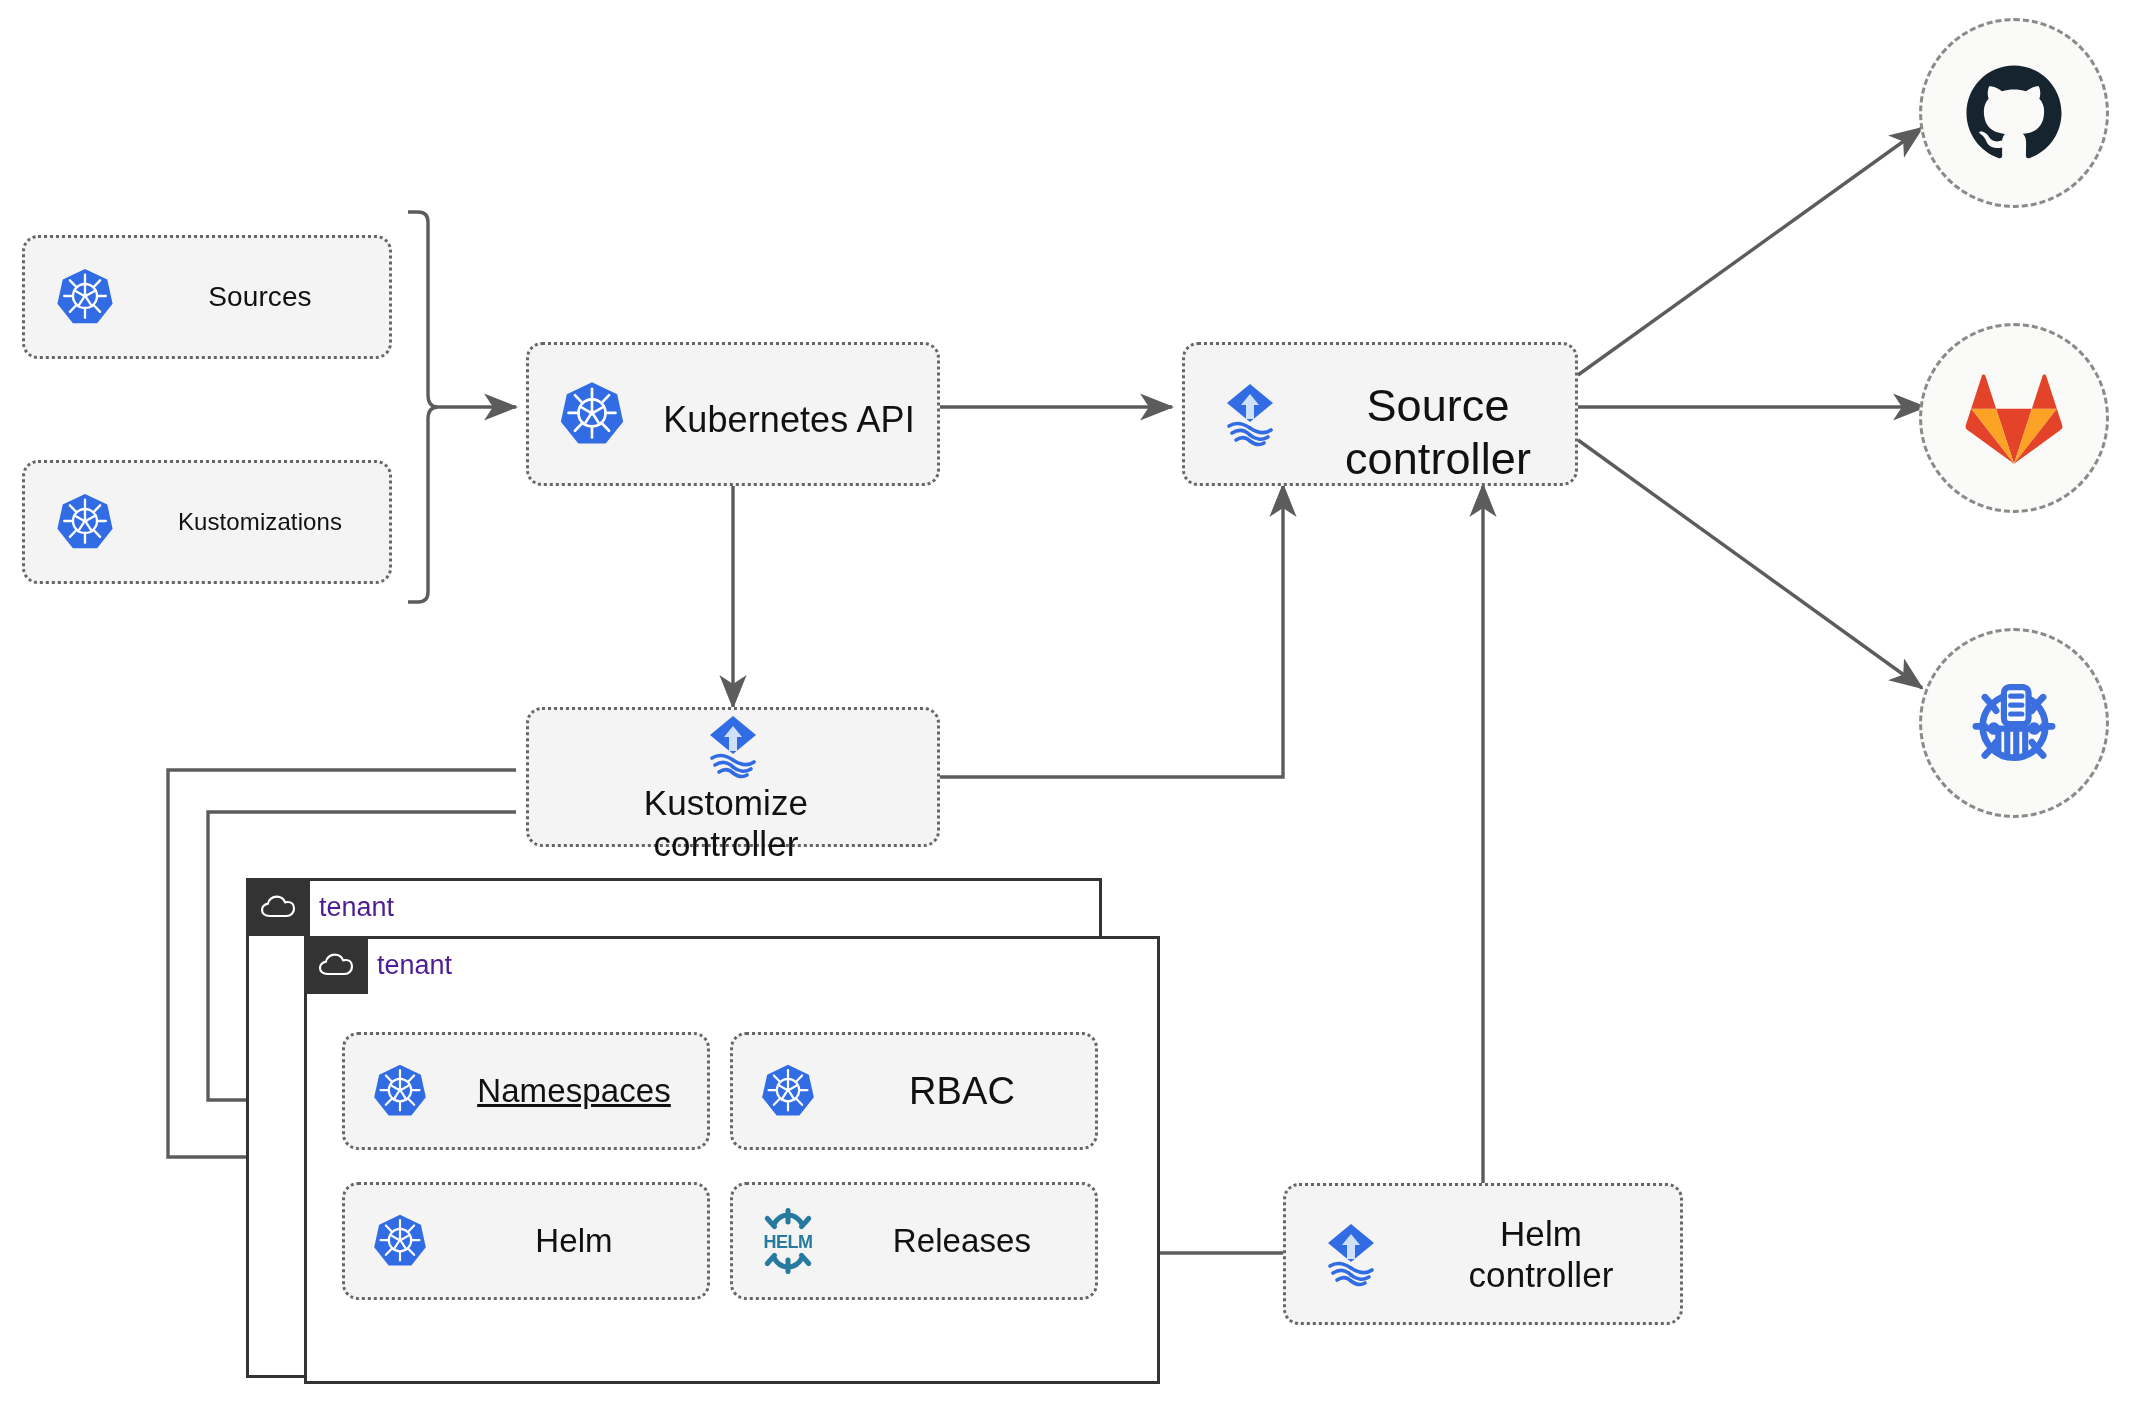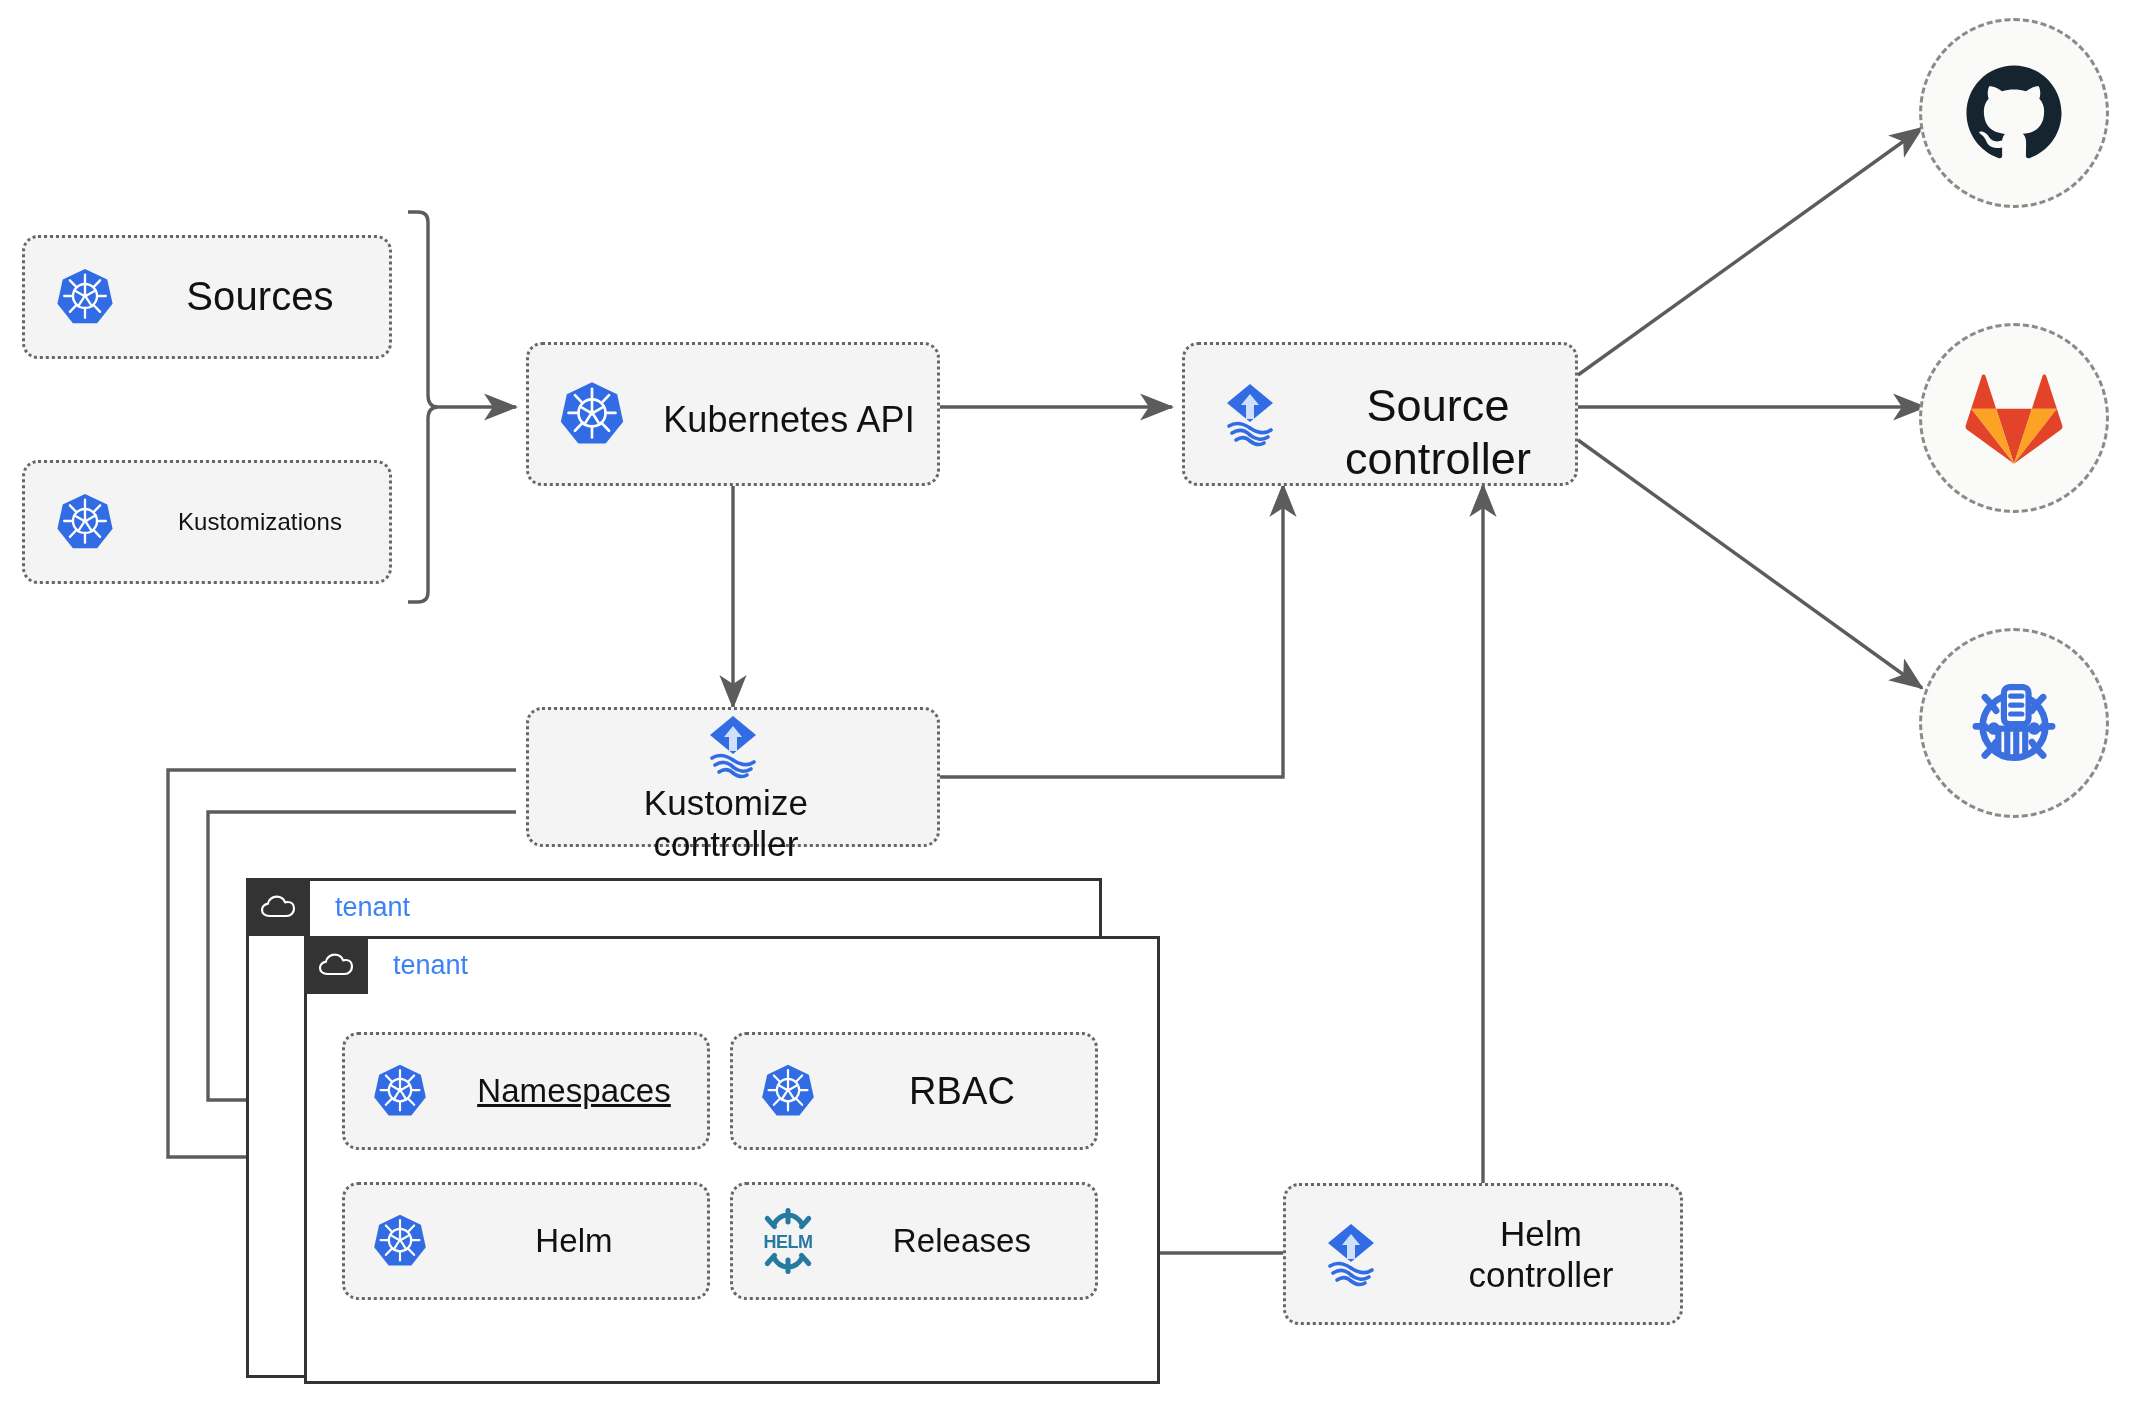--- a/index.html
+++ b/index.html
@@ -41,21 +41,21 @@
   .card .ico {
     flex: 0 0 auto;
     display: flex;
     align-items: center;
     justify-content: center;
   }
   .card .lbl {
     flex: 1 1 auto;
     text-align: center;
     color: #111111;
-    font-size: 40px;
+    font-size: 28px;
     line-height: 1.18;
     letter-spacing: .1px;
     white-space: pre-line;
     padding-right: 14px;
   }
 
   
   .circle {
     position: absolute;
     box-sizing: border-box;
@@ -83,27 +83,27 @@
     width: 64px;
     height: 58px;
     background: #333333;
     display: flex;
     align-items: center;
     justify-content: center;
   }
   .tenant-title {
     position: absolute;
     top: -3px;
-    left: 64px;
+    left: 48px;
     height: 58px;
     display: flex;
     align-items: center;
     padding-left: 22px;
     font-size: 27px;
-    color: #3b82f6;
+    color: #4c1d95;
   }
 
   .k8s-ico  { width: 62px; height: 62px; }
   .flux-ico { width: 72px; height: 72px; }
   .helm-ico { width: 72px; height: 72px; }
 </style>
 </head>
 <body>
 
 <div id="canvas">

